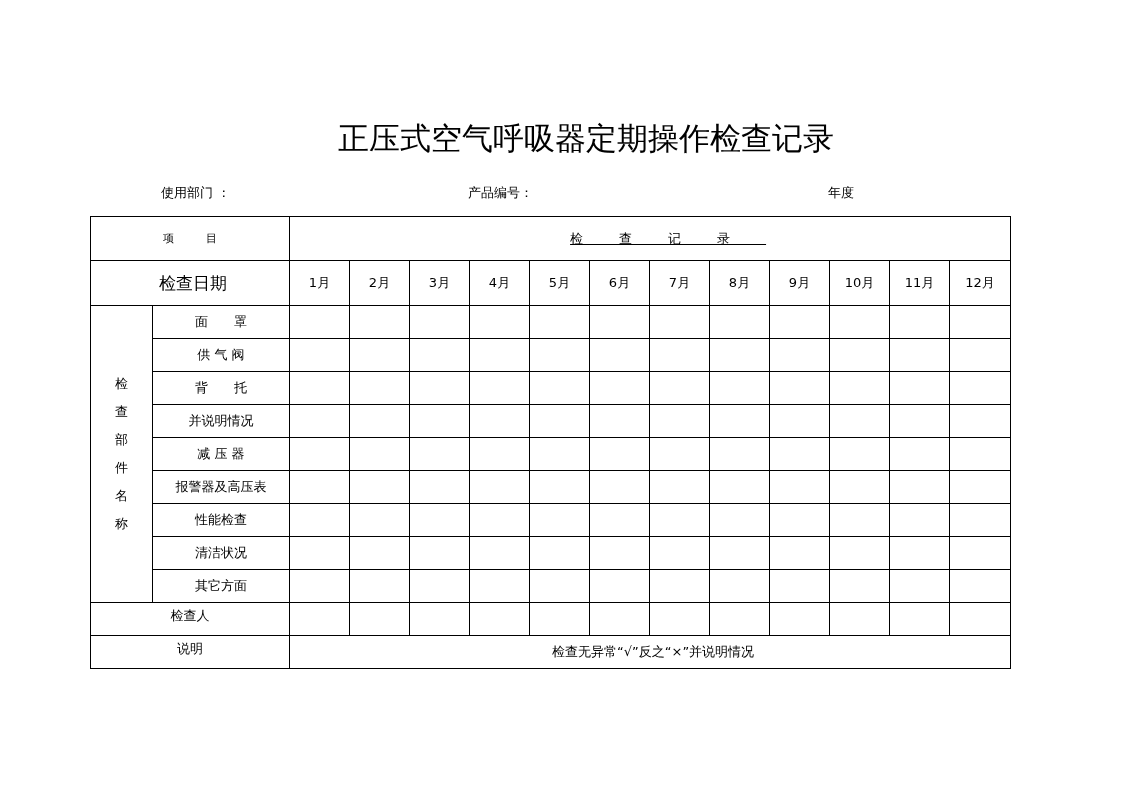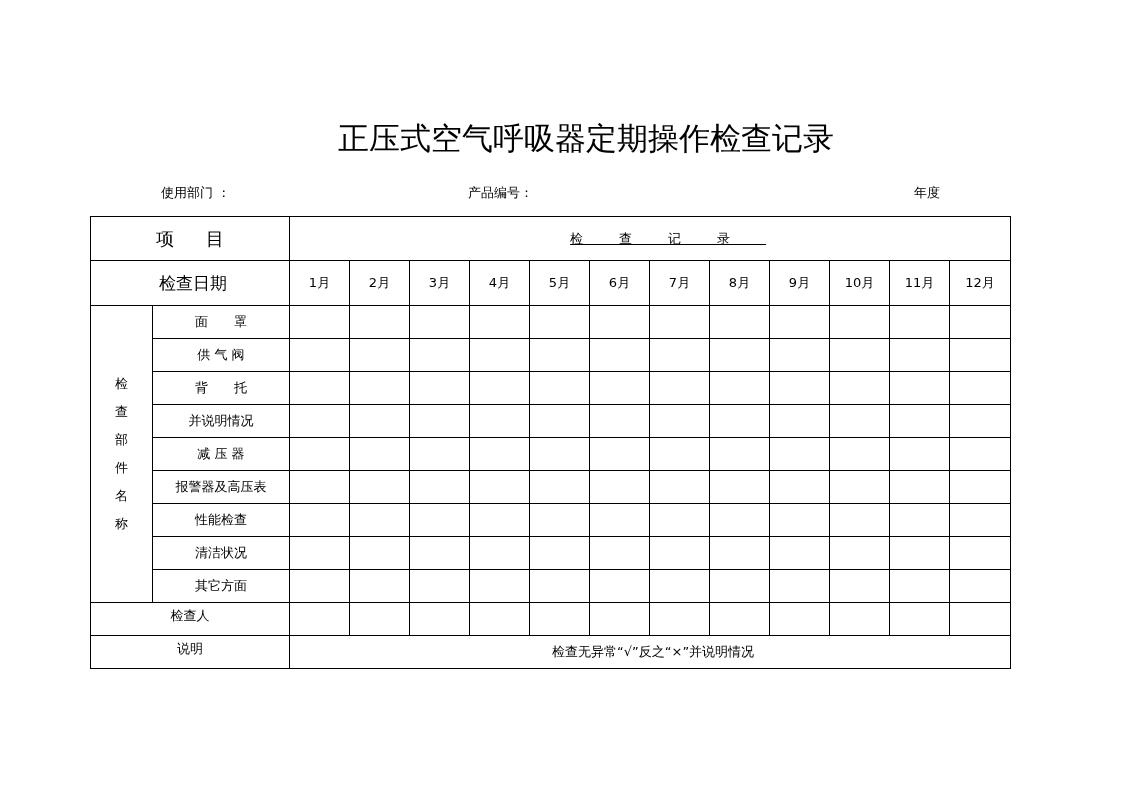--- a/index.html
+++ b/index.html
@@ -3,27 +3,27 @@
 <meta charset="utf-8">
 <style>
   html, body { margin: 0; padding: 0; background: #ffffff; }
   body { width: 1122px; height: 793px; position: relative; overflow: hidden;
          font-family: "DejaVu Sans", "Liberation Sans", sans-serif; color: #000; }
   .title { position: absolute; top: 118px; left: 0; width: 1122px; text-align: center;
            font-size: 31px; letter-spacing: 0px; font-weight: normal; margin-left: 25px; }
   .meta { position: absolute; top: 184px; font-size: 13px; margin-left: 36px; }
   .meta-dept { left: 125px; }
   .meta-prod { left: 432px; text-align: right; }
-  .meta-year { left: 878px; }
+  .meta-year { left: 792px; }
   table.rec { position: absolute; left: 90px; top: 216px; border-collapse: collapse;
               table-layout: fixed; width: 920px; }
   table.rec td { border: 1.5px solid #000; padding: 0; text-align: center; vertical-align: middle;
                  font-size: 13px; box-sizing: border-box; }
   .r-head td { height: 44px; }
-  .r-head .item { font-size: 18px; letter-spacing: 32px; text-indent: 32px; }
+  .r-head .item { font-size: 11px; letter-spacing: 32px; text-indent: 32px; }
   .r-head .rec-label { letter-spacing: 36px; text-indent: 36px; text-decoration: underline; }
   .r-date td { height: 45px; }
   .r-date .datelabel { font-size: 17px; padding-left: 6px; }
   .r-part td { height: 33px; }
   .group { font-size: 17px; line-height: 28px; }
   .group span { display: block; }
   .note { text-align: center; padding-left: 6px !important; }
   .r-note td { height: 33px; }
   .top-align { vertical-align: top !important; padding-top: 4px !important; }
 </style>

